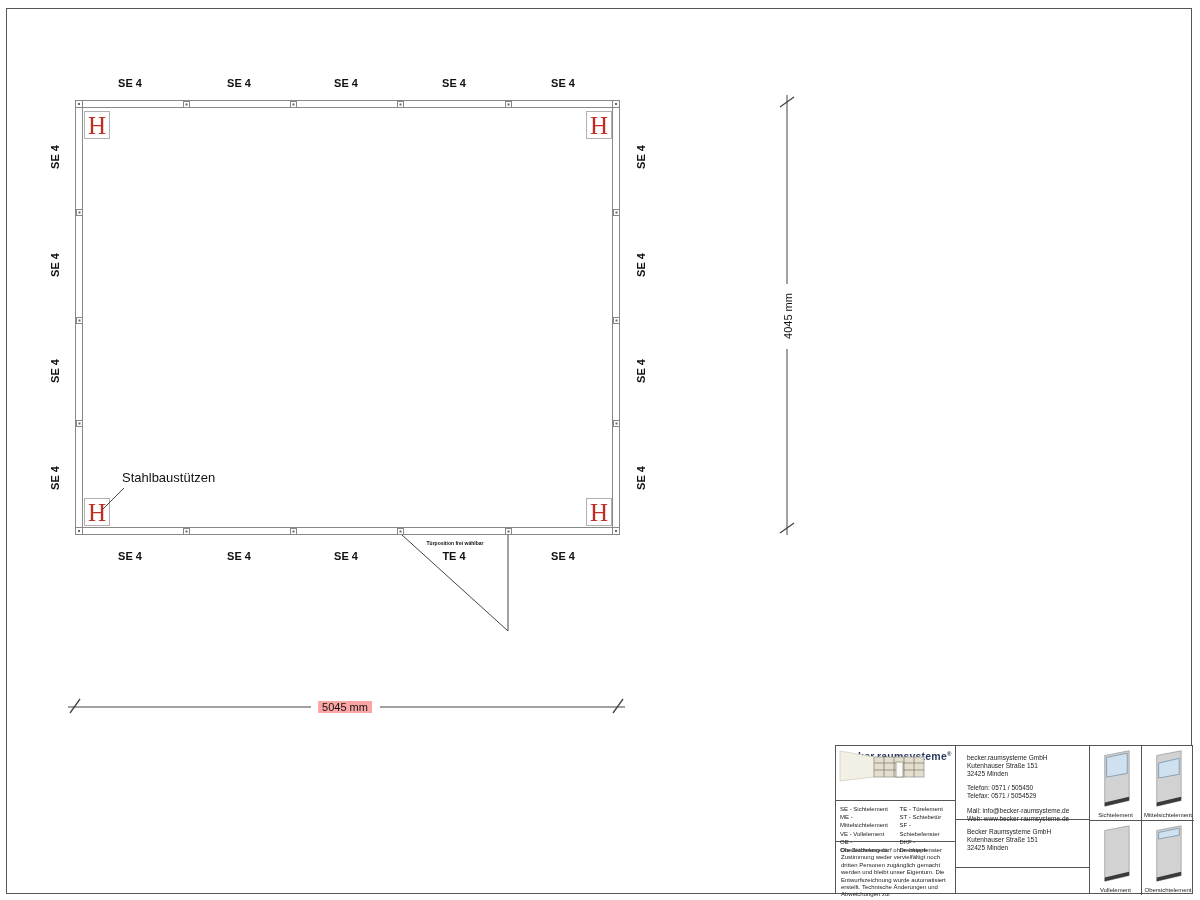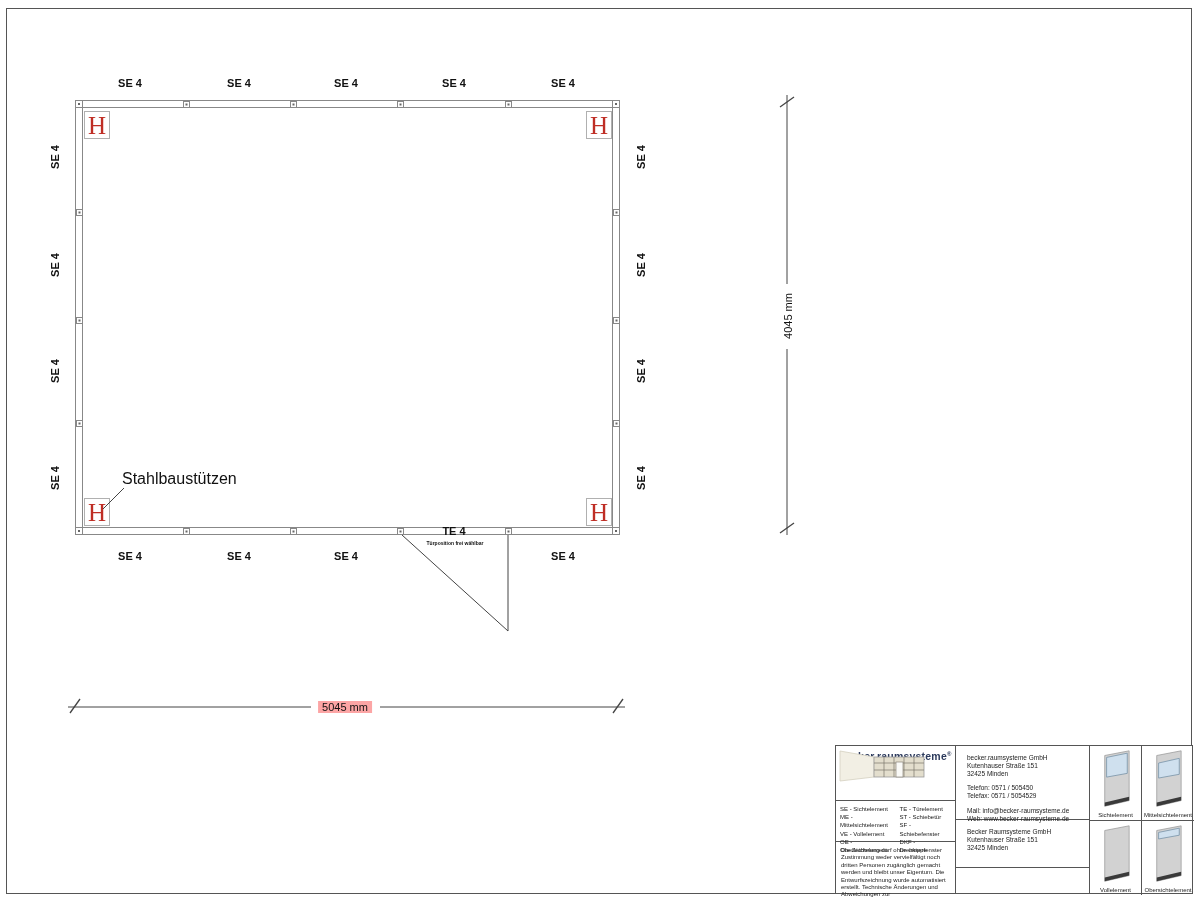--- a/index.html
+++ b/index.html
@@ -6,21 +6,21 @@
   #page{position:relative;width:1200px;height:900px;background:#fff;
         font-family:"Liberation Sans",sans-serif;color:#111;overflow:hidden;}
   #frame{position:absolute;left:6px;top:8px;width:1186px;height:886px;
          border:1px solid #555;box-sizing:border-box;}
   svg{position:absolute;left:0;top:0;}
   .hlbl{position:absolute;transform:translateX(-50%);font-size:11px;font-weight:bold;white-space:nowrap;}
   .vlbl{position:absolute;transform:translate(-50%,-50%) rotate(-90deg);font-size:11px;font-weight:bold;white-space:nowrap;}
   .dimh{position:absolute;transform:translate(-50%,-50%);font-size:11px;font-weight:normal;white-space:nowrap;background:#fca5a5;padding:0 4px;}
   .dimv{position:absolute;transform:translate(-50%,-50%) rotate(-90deg);font-size:11px;font-weight:normal;white-space:nowrap;}
   .note{position:absolute;transform:translateX(-50%);font-size:5px;font-weight:bold;white-space:nowrap;}
-  .callout{position:absolute;font-size:16px;white-space:nowrap;}
+  .callout{position:absolute;font-size:13px;white-space:nowrap;}
 
   
   #tb{position:absolute;left:835px;top:745px;width:358px;height:149px;
       border:1px solid #555;box-sizing:border-box;background:#fff;font-size:6px;color:#222;}
   #tb .col{position:absolute;top:0;height:100%;box-sizing:border-box;}
   #tb .cell{position:absolute;left:0;width:100%;box-sizing:border-box;}
   .bR{border-right:1px solid #555;}
   .bB{border-bottom:1px solid #555;}
   #logoCell{display:flex;flex-direction:column;align-items:center;justify-content:flex-start;padding-top:3px;}
   #logoText{font-size:10.5px;font-weight:bold;color:#2c3a5c;letter-spacing:.2px;margin-top:1px;}
@@ -136,21 +136,21 @@
 
   <div class="hlbl" style="left:130px;top:77px;">SE 4</div>
   <div class="hlbl" style="left:239px;top:77px;">SE 4</div>
   <div class="hlbl" style="left:346px;top:77px;">SE 4</div>
   <div class="hlbl" style="left:454px;top:77px;">SE 4</div>
   <div class="hlbl" style="left:563px;top:77px;">SE 4</div>
 
   <div class="hlbl" style="left:130px;top:550px;">SE 4</div>
   <div class="hlbl" style="left:239px;top:550px;">SE 4</div>
   <div class="hlbl" style="left:346px;top:550px;">SE 4</div>
-  <div class="hlbl" style="left:454px;top:525px;">TE 4</div>
+  <div class="hlbl" style="left:454px;top:550px;">TE 4</div>
   <div class="hlbl" style="left:563px;top:550px;">SE 4</div>
 
   <div class="vlbl" style="left:55px;top:157px;">SE 4</div>
   <div class="vlbl" style="left:55px;top:265px;">SE 4</div>
   <div class="vlbl" style="left:55px;top:371px;">SE 4</div>
   <div class="vlbl" style="left:55px;top:478px;">SE 4</div>
 
   <div class="vlbl" style="left:641px;top:157px;">SE 4</div>
   <div class="vlbl" style="left:641px;top:265px;">SE 4</div>
   <div class="vlbl" style="left:641px;top:371px;">SE 4</div>

